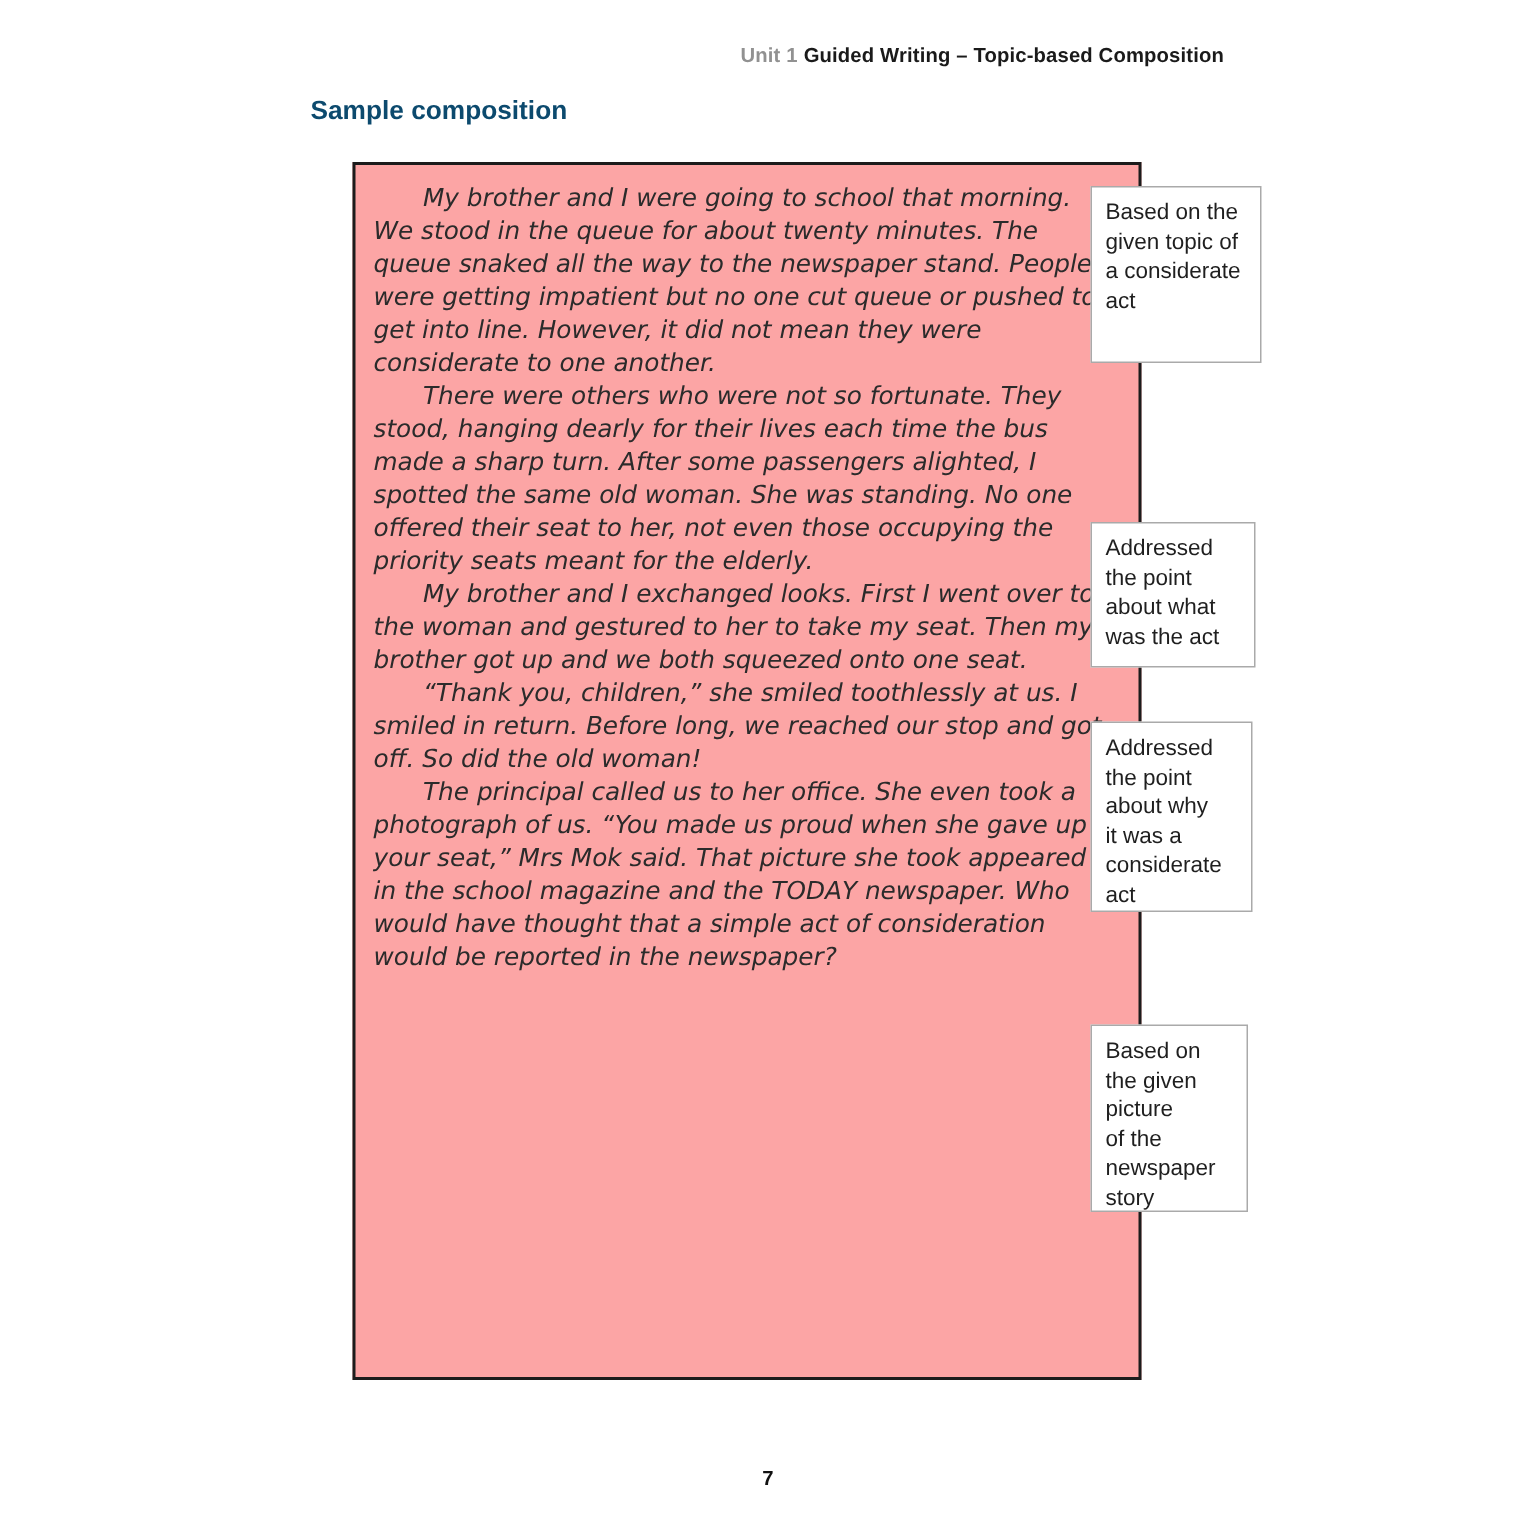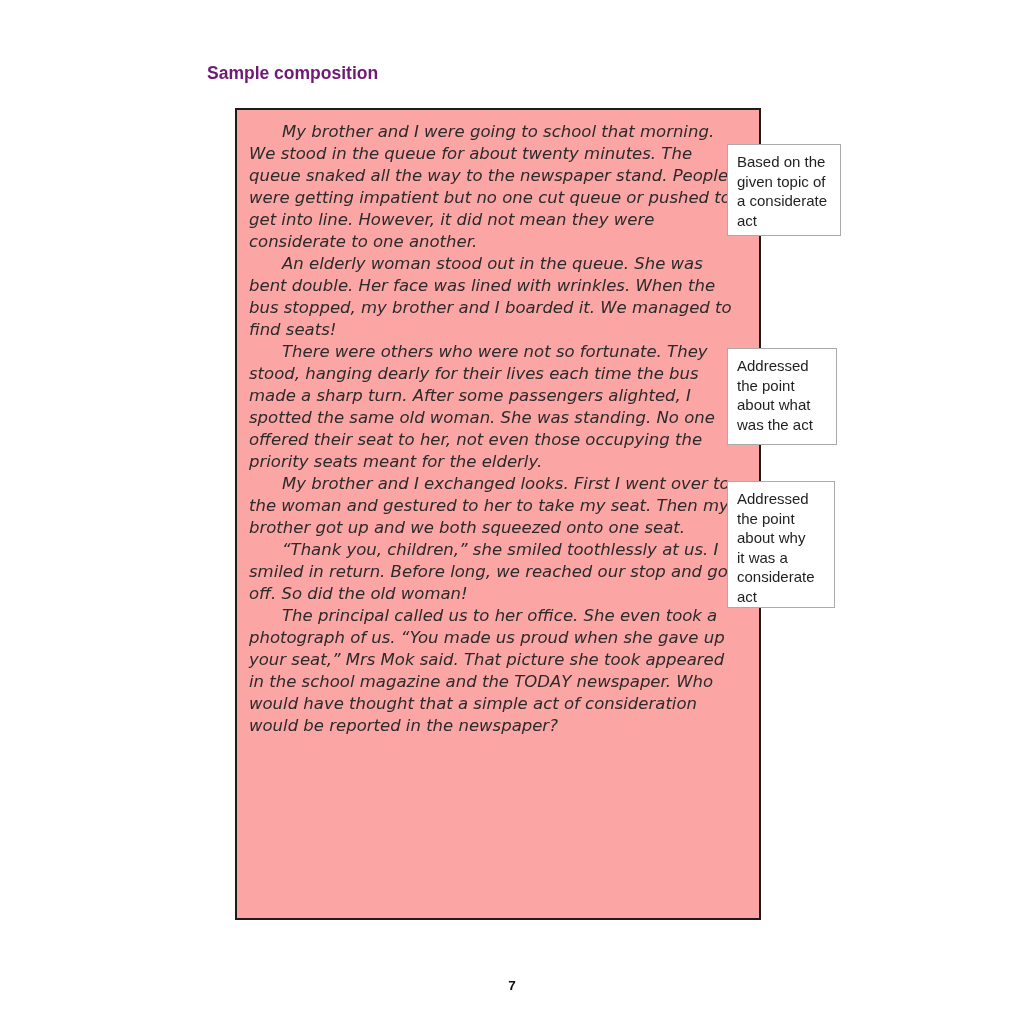--- a/index.html
+++ b/index.html
@@ -33,21 +33,21 @@
     color: #1a1a1a;
     font-weight: bold;
   }
   .title {
     position: absolute;
     left: 207px;
     top: 63px;
     margin: 0;
     font-size: 17.5px;
     font-weight: bold;
-    color: #701a75;
+    color: #0c4a6e;
   }
   .comp-box {
     position: absolute;
     left: 207px;
     top: 108px;
     width: 526px;
     height: 812px;
     box-sizing: border-box;
     border: 2px solid #1c1c1c;
     background: #fca5a5;
@@ -68,62 +68,70 @@
     box-sizing: border-box;
     background: #ffffff;
     border: 1px solid #aaaaaa;
     padding: 7px 5px 7px 9px;
     font-size: 15px;
     line-height: 19.5px;
     color: #1f1f1f;
     white-space: pre-line;
     z-index: 2;
   }
-  .callout-1 { left: 727px; top: 144px; width: 114px; height: 92px; }
+  .callout-1 { left: 727px; top: 124px; width: 114px; height: 118px; }
   .callout-2 { left: 727px; top: 348px; width: 110px; height: 97px;  }
   .callout-3 { left: 727px; top: 481px; width: 108px; height: 127px; }
   .callout-4 { left: 727px; top: 683px; width: 105px; height: 125px; }
   .page-number {
     position: absolute;
     left: 0;
     right: 0;
     top: 978px;
     text-align: center;
     font-size: 13.5px;
     font-weight: bold;
     color: #111111;
   }
 </style>
 </head>
 <body>
 
 <div class="page">
 
+  <div class="header">
+    <span class="unit">Unit 1</span><span class="unit-title">Guided Writing – Topic-based Composition</span>
+  </div>
 
   <h1 class="title">Sample composition</h1>
 
   <div class="comp-box">
     <p>My brother and I were going to school that morning. We stood in the queue for about twenty minutes. The queue snaked all the way to the newspaper stand. People were getting impatient but no one cut queue or pushed to get into line. However, it did not mean they were considerate to one another.</p>
-    <p>An elderly woman stood out in the queue. She was bent double. Her face was lined with wrinkles. When the bus stopped, my brother and I boarded it. We managed to find seats!</p>
     <p>There were others who were not so fortunate. They stood, hanging dearly for their lives each time the bus made a sharp turn. After some passengers alighted, I spotted the same old woman. She was standing. No one offered their seat to her, not even those occupying the priority seats meant for the elderly.</p>
     <p>My brother and I exchanged looks. First I went over to the woman and gestured to her to take my seat. Then my brother got up and we both squeezed onto one seat.</p>
     <p>“Thank you, children,” she smiled toothlessly at us. I smiled in return. Before long, we reached our stop and got off. So did the old woman!</p>
     <p>The principal called us to her office. She even took a photograph of us. “You made us proud when she gave up your seat,” Mrs Mok said. That picture she took appeared in the school magazine and the TODAY newspaper. Who would have thought that a simple act of consideration would be reported in the newspaper?</p>
   </div>
 
   <div class="callout callout-1">Based on the
 given topic of
 a considerate
 act</div>
   <div class="callout callout-2">Addressed
 the point
 about what
 was the act</div>
   <div class="callout callout-3">Addressed
 the point
 about why
 it was a
 considerate
 act</div>
+  <div class="callout callout-4">Based on
+the given
+picture
+of the
+newspaper
+story</div>
 
   <div class="page-number">7</div>
 
 </div>
 
 </body></html>

